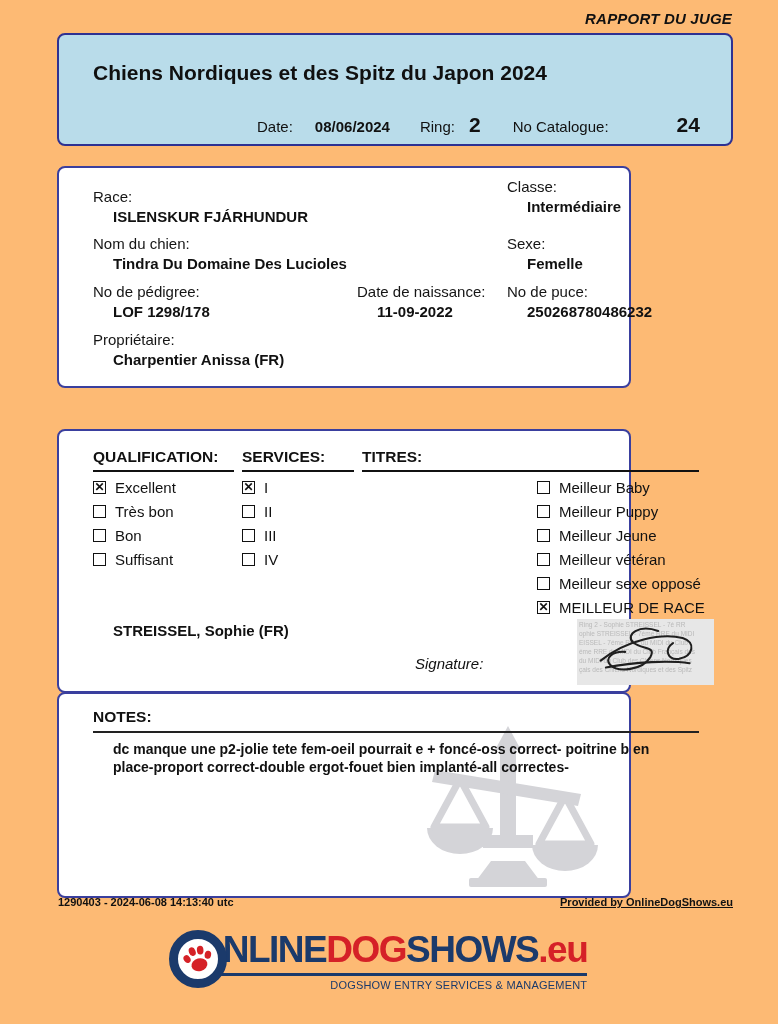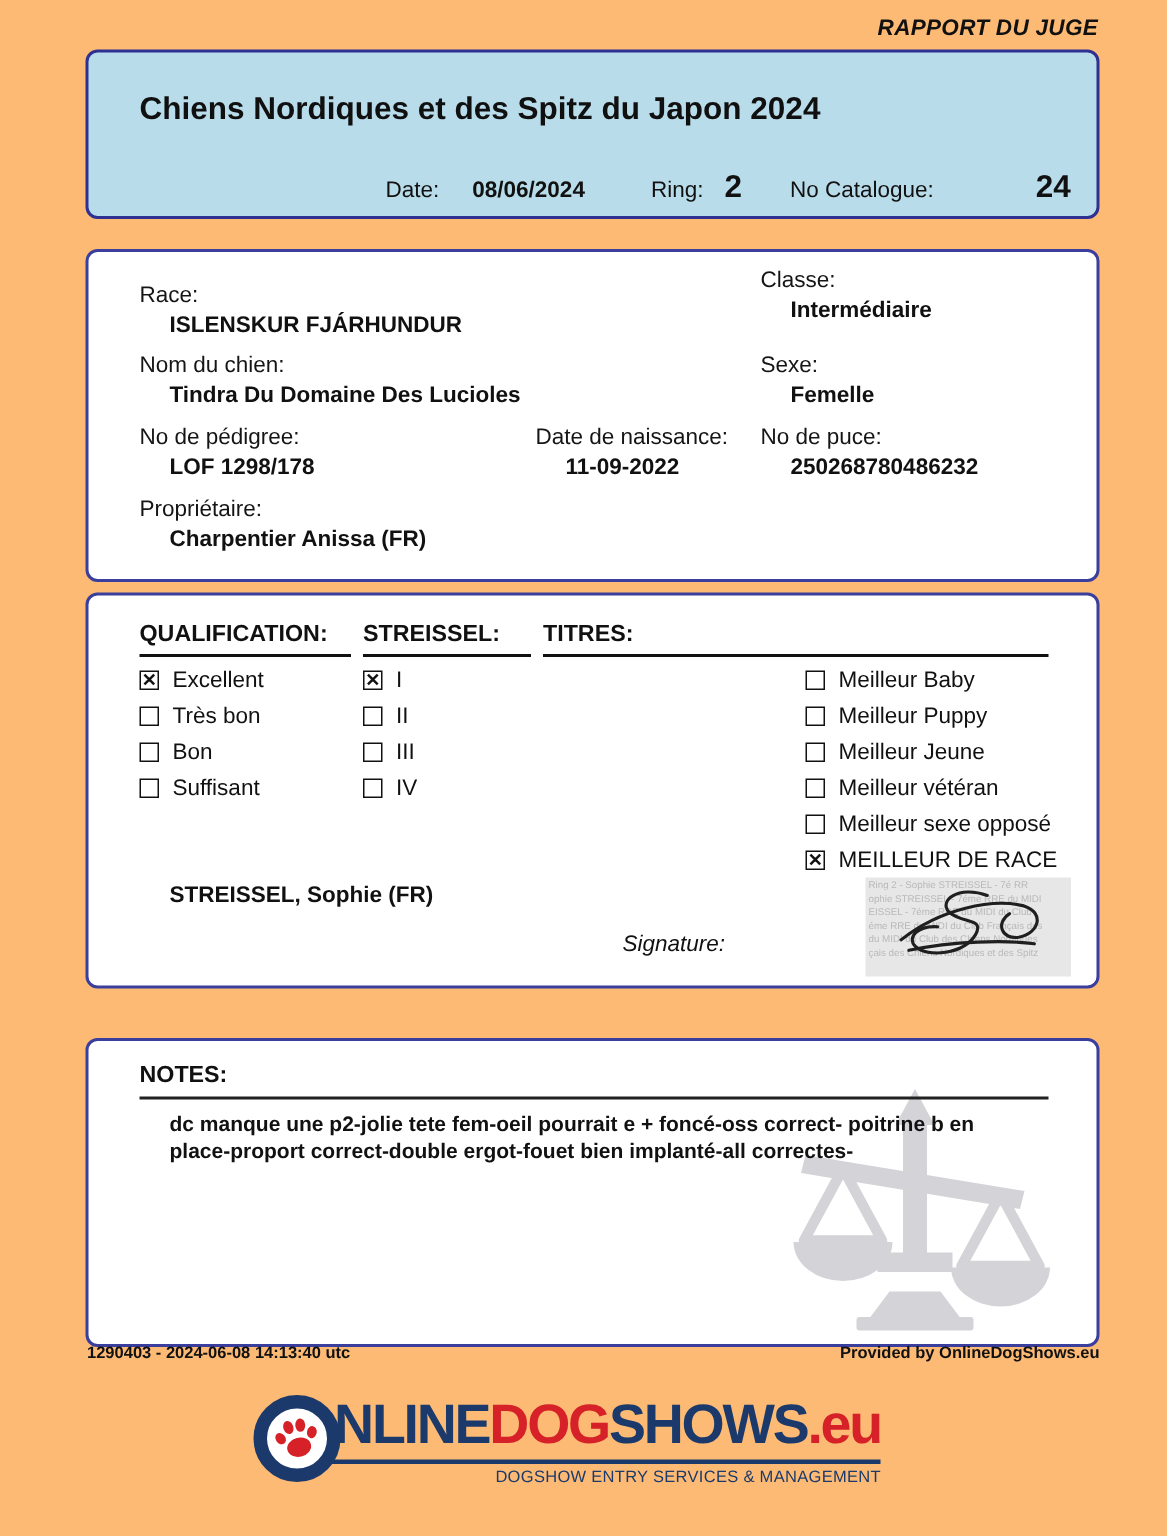--- a/index.html
+++ b/index.html
@@ -13,24 +13,24 @@
   
   .header-box { position:absolute; left:57px; top:33px; width:676px; height:113px;
     background:var(--header-bg); border:2.5px solid var(--header-border); border-radius:8px; }
   .header-title { margin:25px 0 0 34px; font-size:21px; font-weight:bold; line-height:26px; color:#101010; }
   .header-daterow { position:absolute; left:198px; bottom:7px; display:flex; align-items:baseline; white-space:nowrap; }
   .hd-label { font-size:15px; }
   .hd-value { font-size:15px; font-weight:bold; }
   .hd-big { font-size:21px; font-weight:bold; }
 
   
-  .fbox { position:absolute; left:57px; width:676px; background:#fff;
+  .fbox { position:absolute; left:57px; width:574px; background:#fff;
     border:2px solid var(--box-border); border-radius:8px; }
   .info-box { top:166px; height:222px; }
-  .qual-box { top:395px; height:264px;padding-left:18px; }
+  .qual-box { top:429px; height:264px;padding-left:18px; }
   .notes-box { top:692px; height:206px; }
 
   
   .field { position:absolute; }
   .f-label { font-size:15px; color:#151515; }
   .f-value { font-size:15px; font-weight:bold; margin:3px 0 0 20px; white-space:nowrap; }
 
   
   .qhead { position:absolute; left:34px; top:17px; width:606px; display:flex; }
   .qhead span { font-size:15.5px; font-weight:bold; border-bottom:2px solid #111; padding-bottom:4px; }
@@ -52,21 +52,21 @@
   .stamp svg { position:absolute; left:8px; top:2px; }
 
   
   .notes-head { position:absolute; left:34px; top:14px; width:606px; border-bottom:2px solid #222; padding-bottom:5px;
     font-size:15.5px; font-weight:bold; }
   .notes-text { position:absolute; left:54px; top:46px; width:575px; font-size:14px; font-weight:bold; line-height:18px; }
   .scales { position:absolute; right:26px; bottom:8px; }
 
   
   .foot-id { position:absolute; left:58px; top:896px; font-size:11px; font-weight:bold; }
-  .foot-provided { position:absolute; right:45px; top:896px; font-size:11px; font-weight:bold; }
+  .foot-provided { position:absolute; right:45px; top:896px; font-size:11px; font-weight:bold;text-decoration:underline; }
 
   
   .logo { position:absolute; left:0; top:928px; width:756px; display:flex; justify-content:center; }
   .logo-inner { display:flex; align-items:flex-start; }
   .logo-circle { width:58px; height:58px; border-radius:50%; border:9px solid var(--logo-navy);
     background:#fff; display:flex; align-items:center; justify-content:center; margin-top:2px; z-index:2; }
   .logo-right { margin-left:-4px; }
   .logo-word { font-size:37px; font-weight:bold; letter-spacing:-1.5px; line-height:44px; white-space:nowrap; }
   .lw-navy { color:var(--logo-navy); }
   .lw-red { color:var(--logo-red); }
@@ -79,21 +79,21 @@
 <div class="page">
 
   <div class="rapport">RAPPORT DU JUGE</div>
 
   <div class="header-box">
     <div class="header-title">
       <div>Chiens Nordiques et des Spitz du Japon 2024</div>
     </div>
     <div class="header-daterow">
       <span class="hd-label" style="margin-right:22px">Date:</span>
-      <span class="hd-value" style="margin-right:44px">08/06/2024</span>
+      <span class="hd-value" style="margin-right:30px">08/06/2024</span>
       <span class="hd-label" style="margin-right:14px">Ring:</span>
       <span class="hd-big" style="margin-right:32px">2</span>
       <span class="hd-label" style="margin-right:68px">No Catalogue:</span>
       <span class="hd-big">24</span>
     </div>
   </div>
 
   <div class="fbox info-box">
     <div class="field" style="left:34px; top:20px;">
       <div class="f-label">Race:</div>
@@ -125,21 +125,21 @@
     </div>
     <div class="field" style="left:34px; top:163px;">
       <div class="f-label">Propriétaire:</div>
       <div class="f-value">Charpentier Anissa (FR)</div>
     </div>
   </div>
 
   <div class="fbox qual-box">
     <div class="qhead">
       <span class="qh-1">QUALIFICATION:</span>
-      <span class="qh-2">STREISSEL:</span>
+      <span class="qh-2">SERVICES:</span>
       <span class="qh-3">TITRES:</span>
     </div>
 
     <div class="cb-col" style="left:34px; top:44px;">
         <div class="cb-row">
           <span class="cb">✕</span>
           <span class="cb-label">Excellent</span>
         </div>
         <div class="cb-row">
           <span class="cb"></span>

